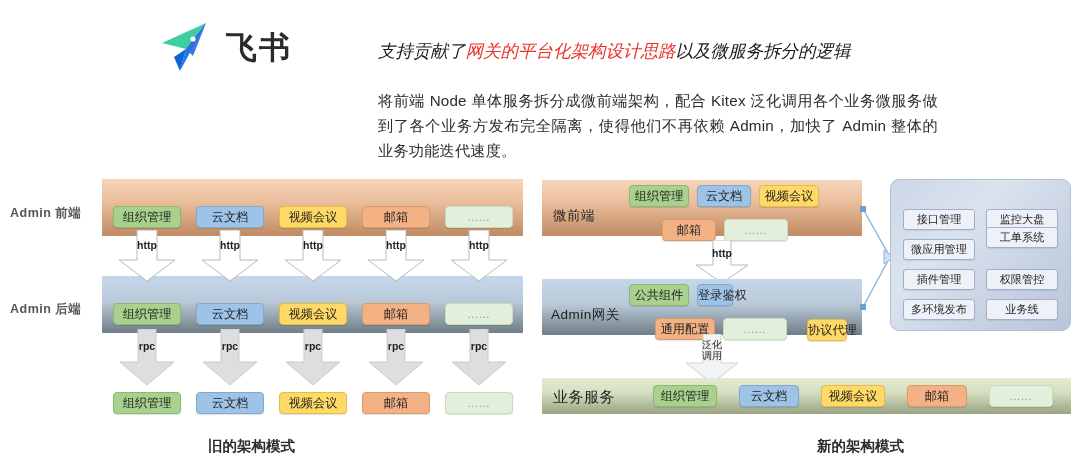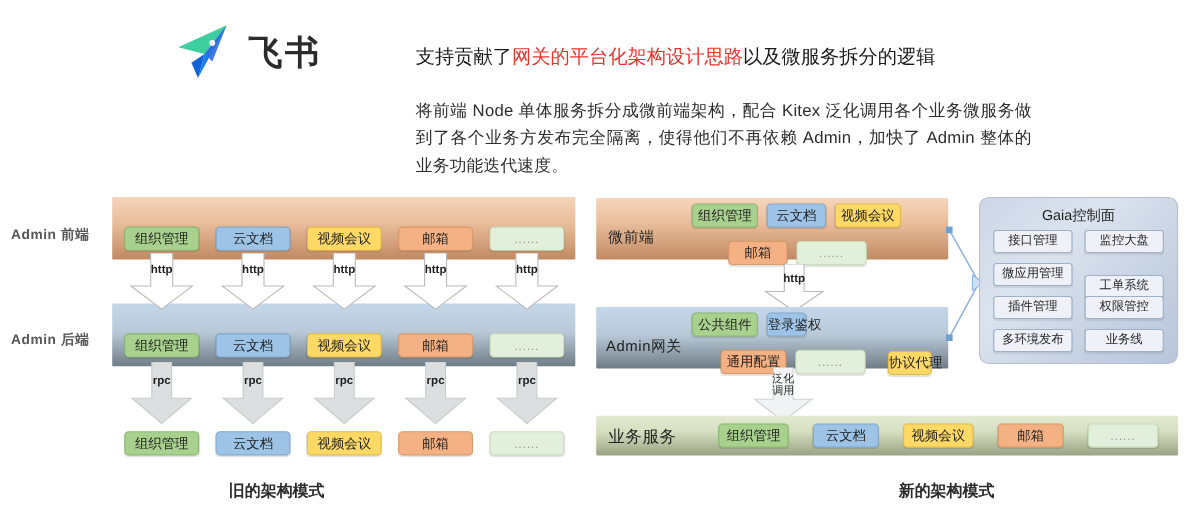--- a/index.html
+++ b/index.html
@@ -43,20 +43,21 @@
   }
 
   #headline {
     position: absolute;
     left: 378px;
     top: 38px;
     font-size: 17.5px;
     line-height: 1.5;
     color: #1a1a1a;
     white-space: nowrap;
+    font-style: italic;
   }
   #headline .hl-red { color: #e8342a; }
 
   #body-paragraph {
     position: absolute;
     left: 378px;
     top: 88px;
     width: 560px;
     font-size: 15.2px;
     line-height: 25px;
@@ -341,24 +342,23 @@
 <div id="gaia-connectors">
   <svg width="60" height="140" viewBox="0 0 60 140">
     <polyline points="23,14 50,62 23,112" fill="none" stroke="#8fb4de" stroke-width="1.4"></polyline>
     <rect x="20" y="11" width="6" height="6" fill="#6fa0d4"></rect>
     <rect x="20" y="109" width="6" height="6" fill="#6fa0d4"></rect>
     <path d="M44 55 L54 62 L44 69 Z" fill="#cfe0f2" stroke="#8fb4de" stroke-width="1"></path>
   </svg>
 </div>
 
 <div id="gaia-panel">
-  <div id="gaia-title">Gaia控制面</div>
   <div class="gaia-chip" style="left:12px;  top:29px;">接口管理</div>
   <div class="gaia-chip" style="left:95px;  top:29px;">监控大盘</div>
   <div class="gaia-chip" style="left:12px;  top:59px;">微应用管理</div>
-  <div class="gaia-chip" style="left:95px;  top:70px;">工单系统</div>
+  <div class="gaia-chip" style="left:95px;  top:47px;">工单系统</div>
   <div class="gaia-chip" style="left:12px;  top:89px;">插件管理</div>
   <div class="gaia-chip" style="left:95px;  top:89px;">权限管控</div>
   <div class="gaia-chip" style="left:12px;  top:119px;">多环境发布</div>
   <div class="gaia-chip" style="left:95px;  top:119px;">业务线</div>
 </div>
 
 <div class="caption" style="left:817px; top:437px;">新的架构模式</div>
 
 </body></html>

